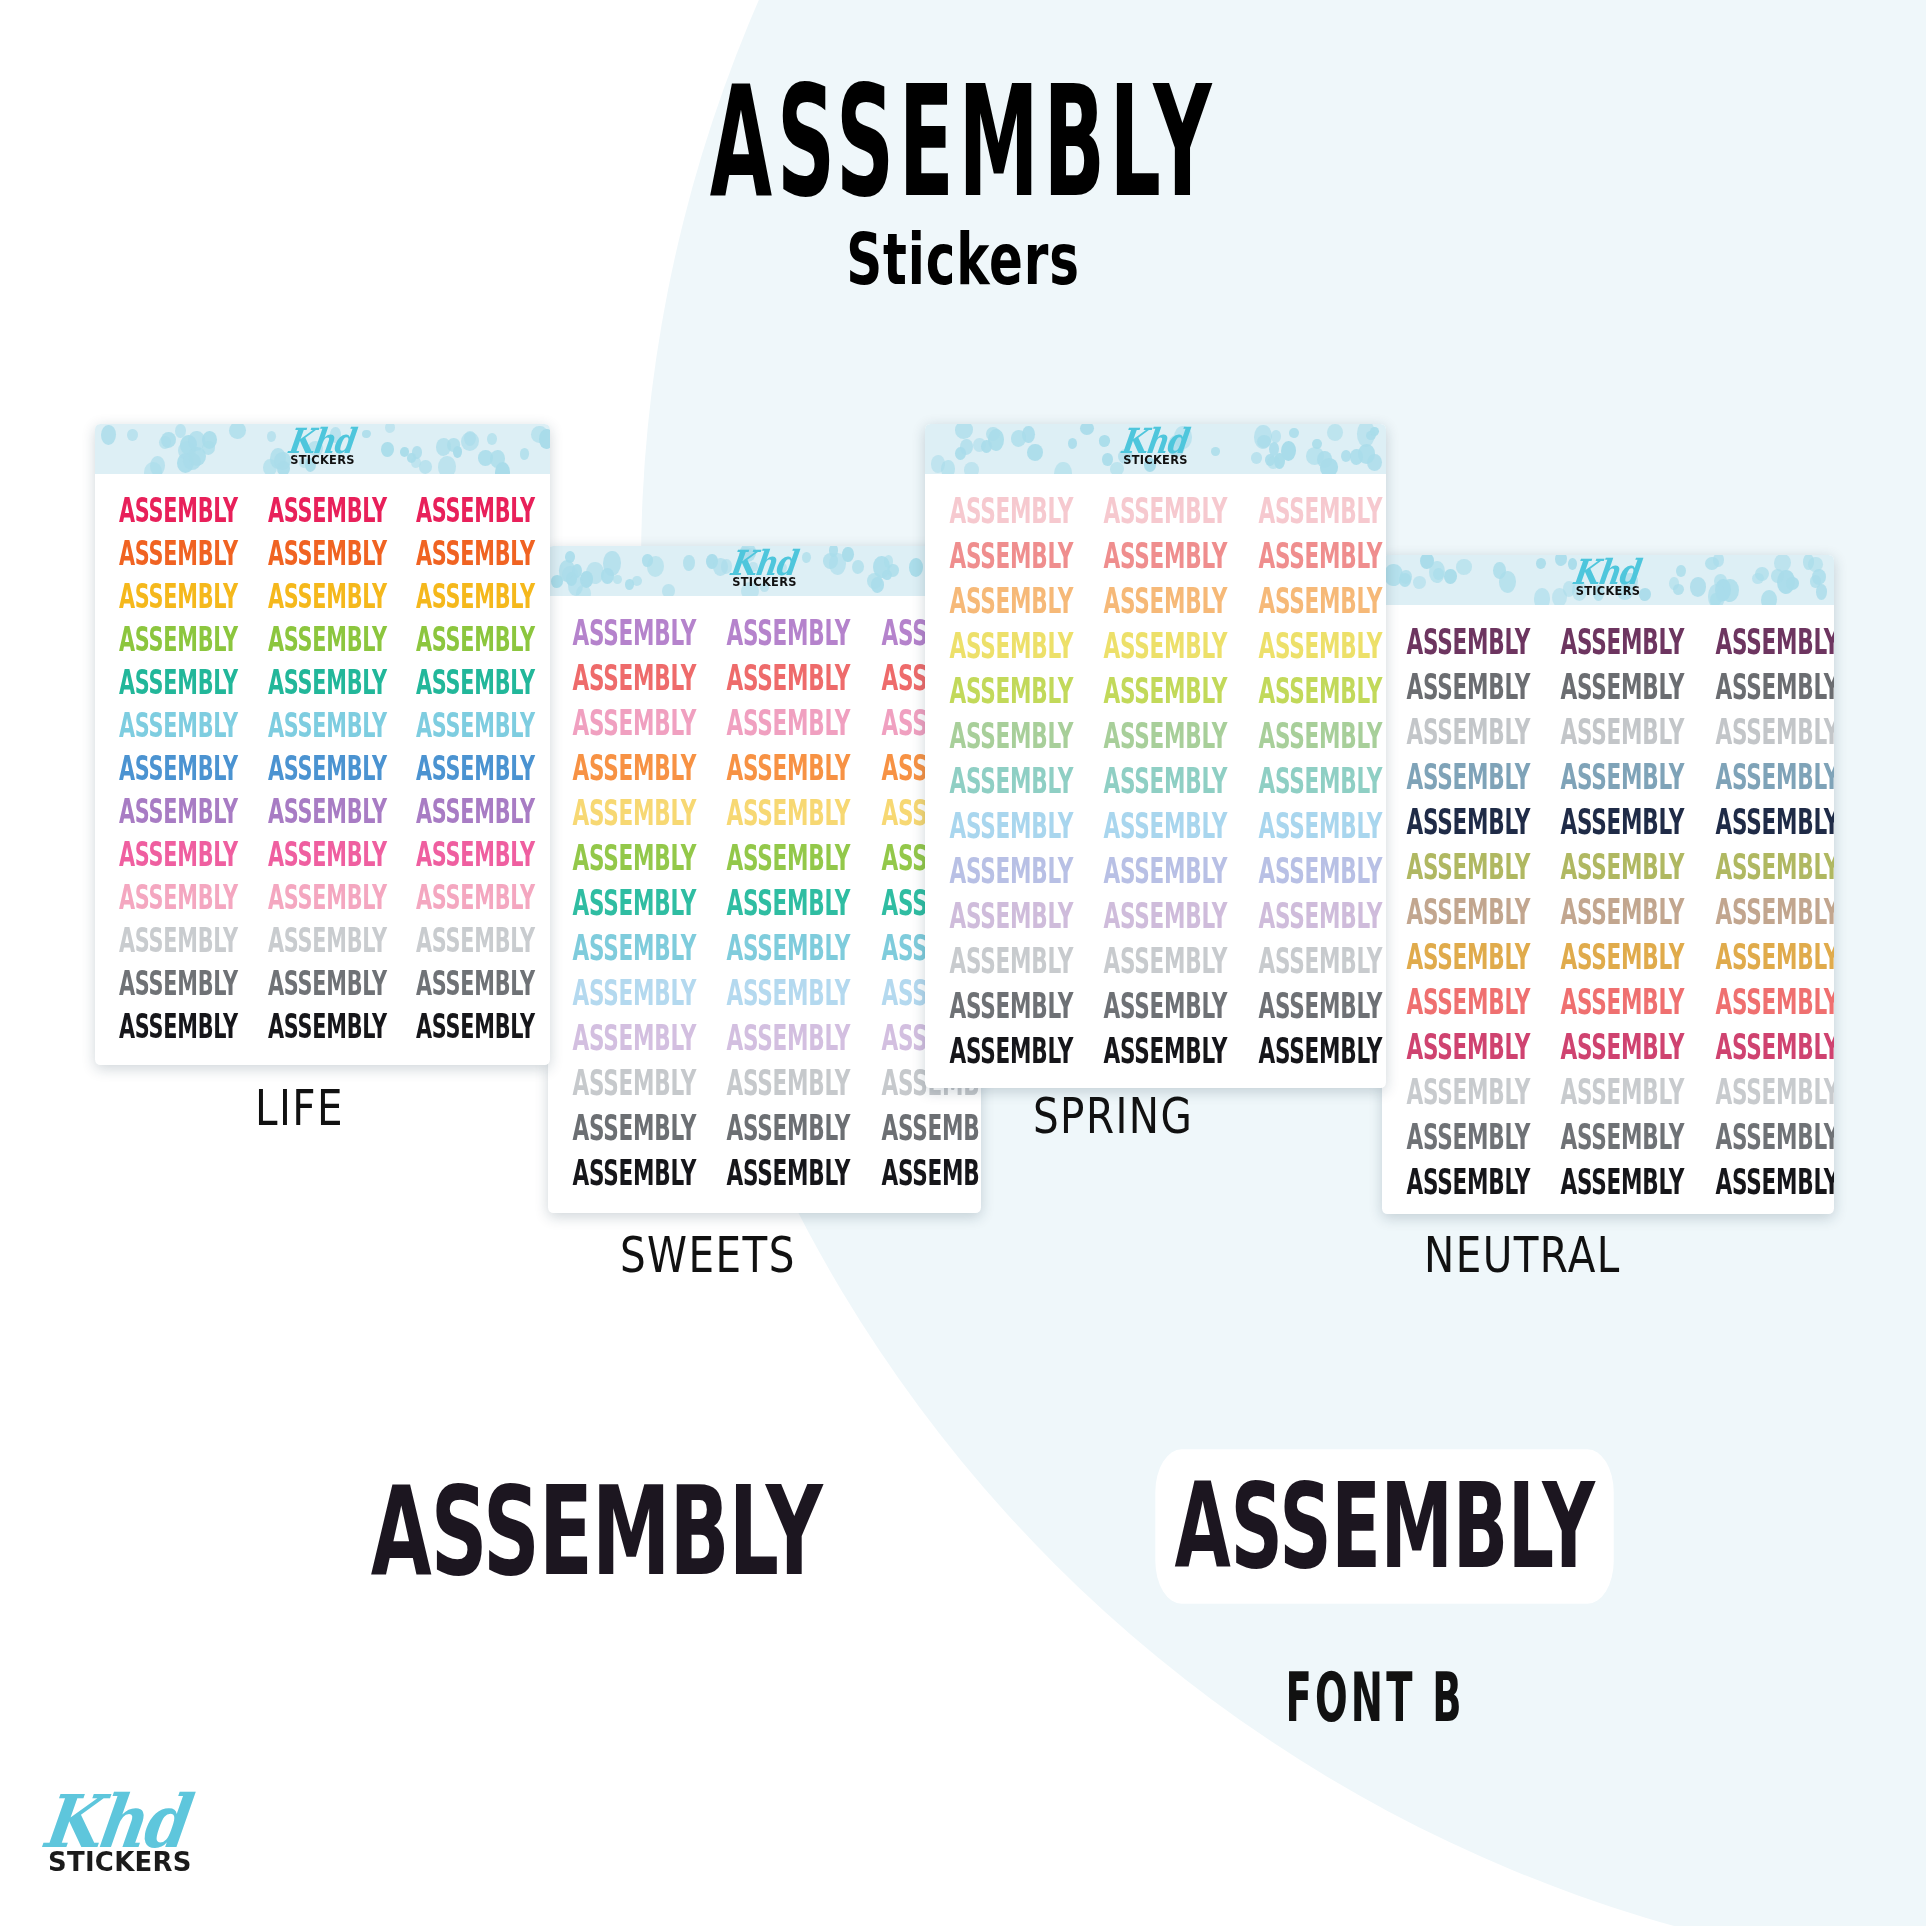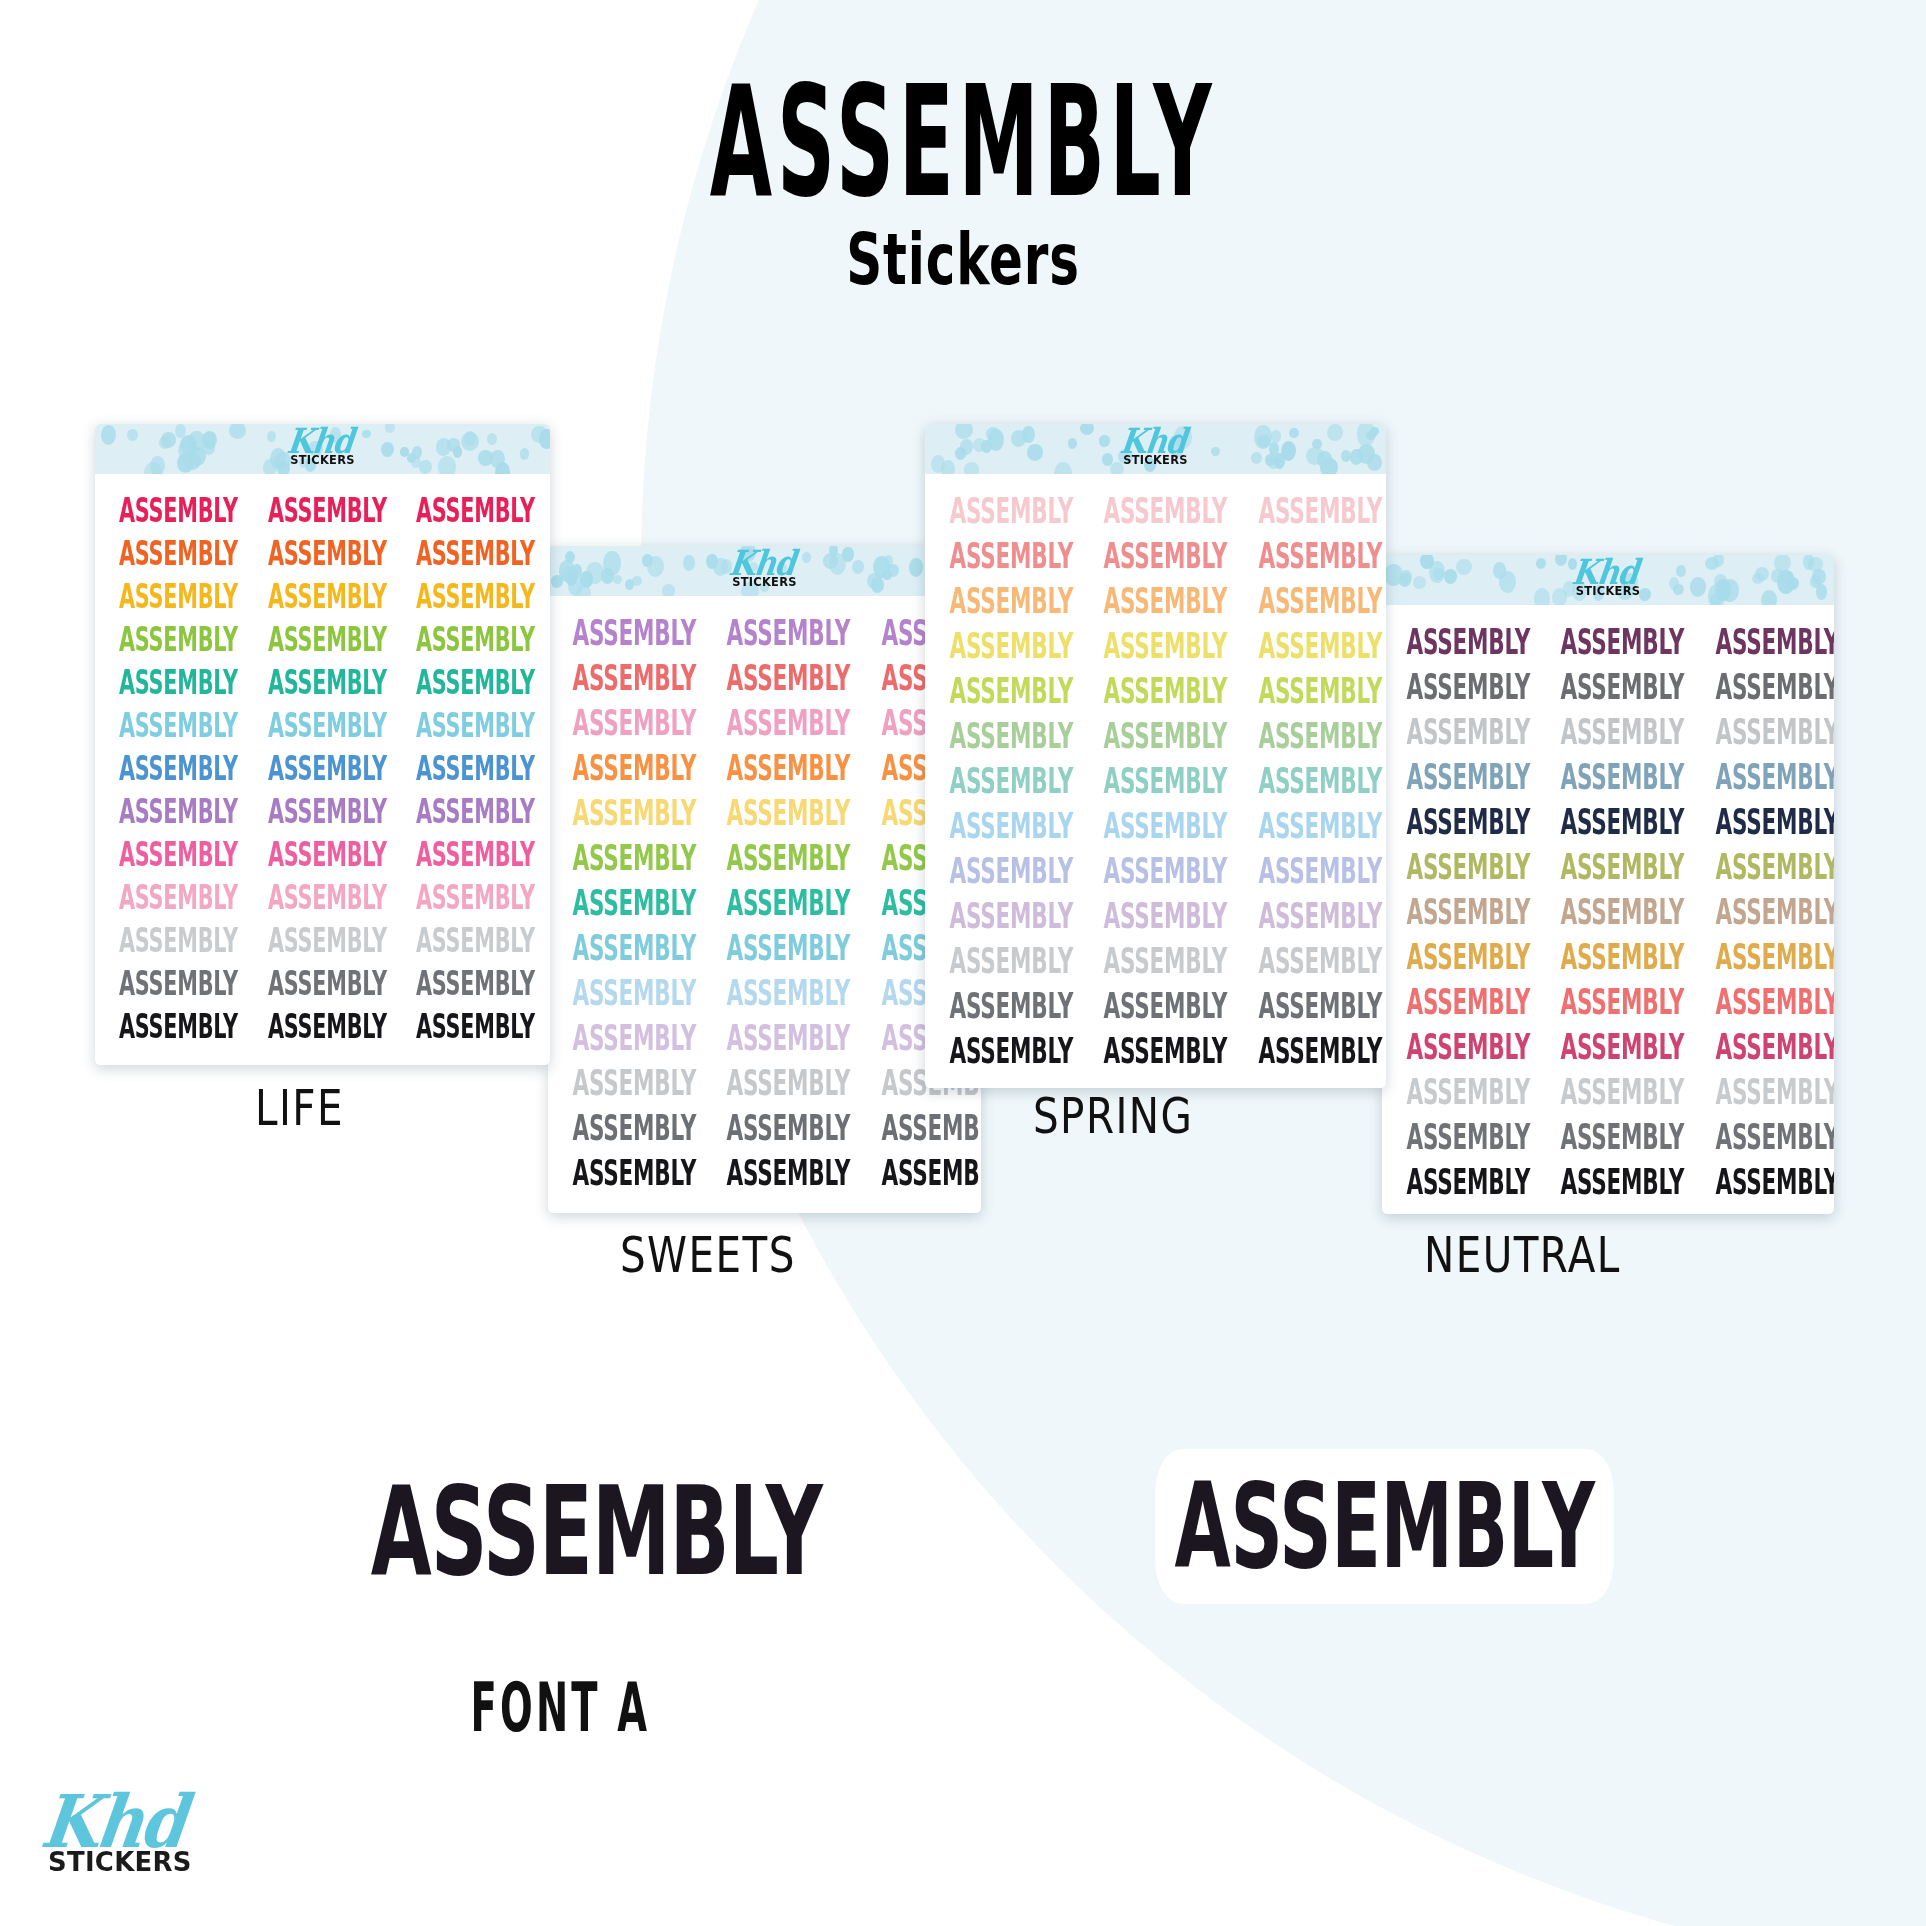--- a/index.html
+++ b/index.html
@@ -696,27 +696,27 @@
             <span class="sticker-text" style="color: rgb(22, 22, 26); font-size: 27px;">ASSEMBLY</span>
             <span class="sticker-text" style="color: rgb(22, 22, 26); font-size: 27px;">ASSEMBLY</span>
           </div>
         </div>
       </div>
       <div class="caption" style="left: 1424px; top: 1226px;">NEUTRAL</div>
     </div>
 
   <div class="font-sample sample-a" style="left:283px; top:1467px; width:554px;">
     <div class="sample-word">ASSEMBLY</div>
-    <div style="margin-top:82px;">
-      <span class="sample-label">FONT A</span>
-    </div>
   </div>
 
   <div class="font-sample sample-b" style="left:1098px; top:1467px; width:554px;">
     <div class="sample-word">ASSEMBLY</div>
+    <div style="margin-top:82px;">
+      <span class="sample-label">FONT B</span>
+    </div>
   </div>
 
   <div class="footer-logo">
     <div class="footer-script">Khd</div>
     <div class="footer-word">STICKERS</div>
   </div>
 
 </div>
 
 

